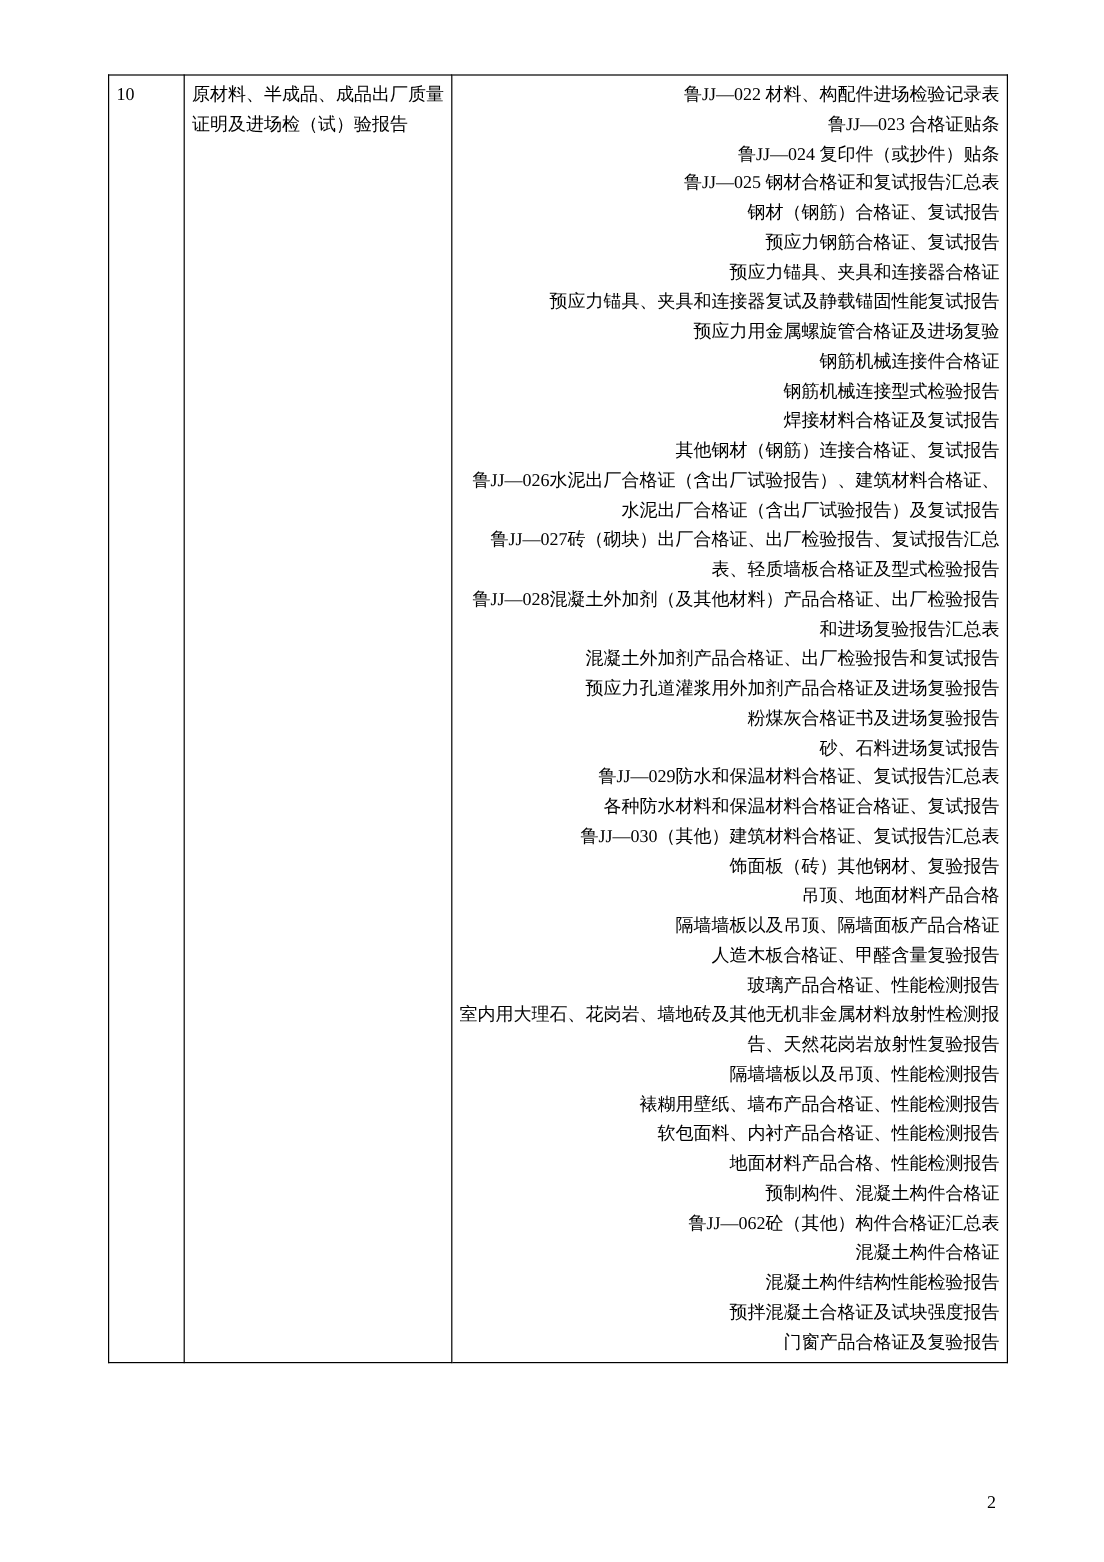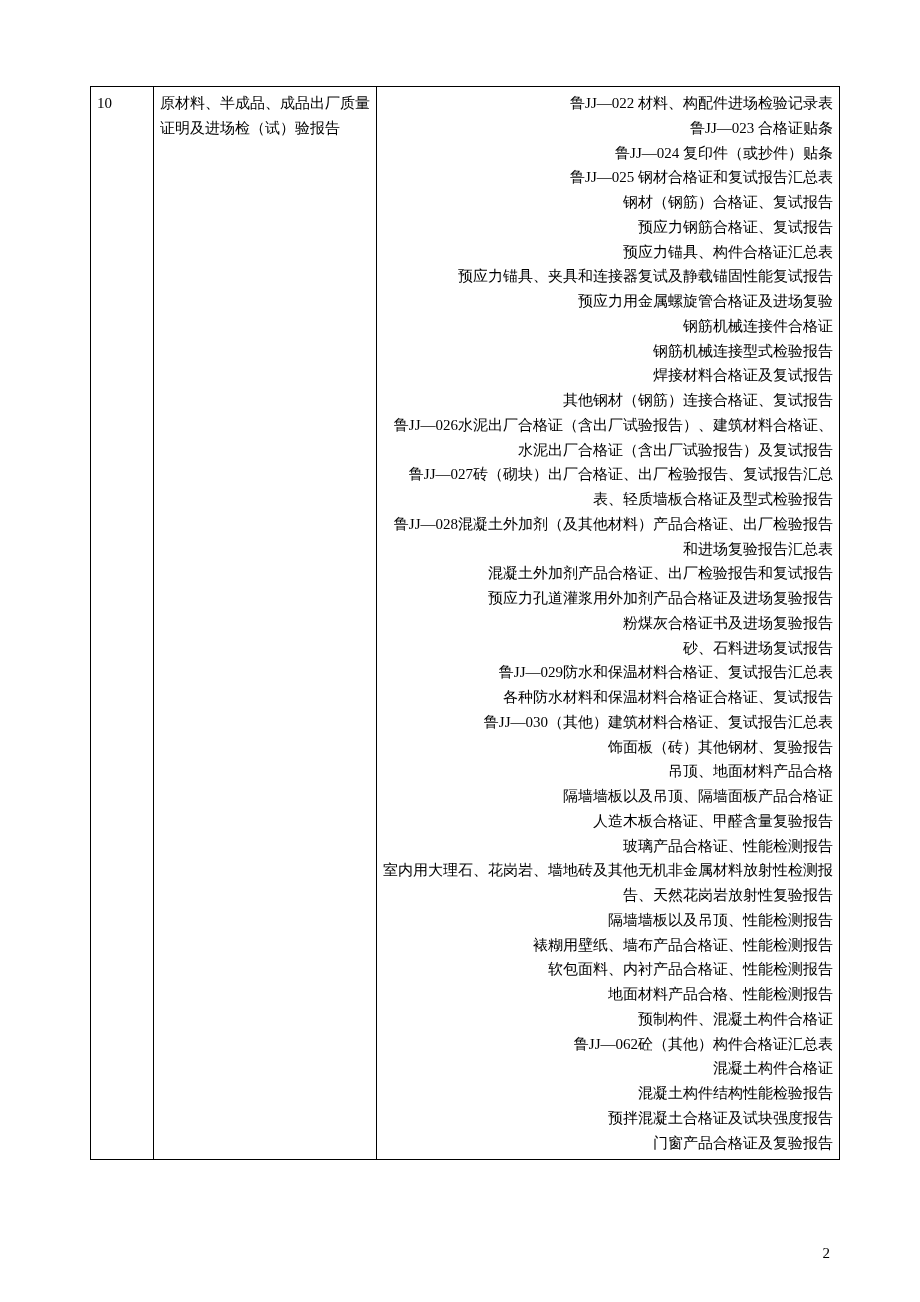--- a/index.html
+++ b/index.html
@@ -8,21 +8,21 @@
     background: #fff;
     font-family: "SimSun", "宋体", serif;
     font-size: 15px;
     color: #000;
     width: 920px;
     height: 1302px;
     position: relative;
     box-sizing: border-box;
   }
   .page {
-    padding: 86px 80px 80px 90px;
+    padding: 62px 80px 80px 90px;
     box-sizing: border-box;
     width: 100%;
     height: 100%;
     position: relative;
   }
   table {
     border-collapse: collapse;
     width: 100%;
     table-layout: fixed;
   }
@@ -69,21 +69,21 @@
         <span>原材料、半成品、成品出厂质量证明及进场检（试）验报告</span>
       </td>
       <td class="col-items">
         <div id="items-container">
               <span class="item-line">鲁JJ—022 材料、构配件进场检验记录表</span>
               <span class="item-line">鲁JJ—023 合格证贴条</span>
               <span class="item-line">鲁JJ—024 复印件（或抄件）贴条</span>
               <span class="item-line">鲁JJ—025 钢材合格证和复试报告汇总表</span>
               <span class="item-line">钢材（钢筋）合格证、复试报告</span>
               <span class="item-line">预应力钢筋合格证、复试报告</span>
-              <span class="item-line">预应力锚具、构件合格证汇总表</span>
+              <span class="item-line">预应力锚具、夹具和连接器合格证</span>
               <span class="item-line">预应力锚具、夹具和连接器复试及静载锚固性能复试报告</span>
               <span class="item-line">预应力用金属螺旋管合格证及进场复验</span>
               <span class="item-line">钢筋机械连接件合格证</span>
               <span class="item-line">钢筋机械连接型式检验报告</span>
               <span class="item-line">焊接材料合格证及复试报告</span>
               <span class="item-line">其他钢材（钢筋）连接合格证、复试报告</span>
               <span class="item-line">鲁JJ—026水泥出厂合格证（含出厂试验报告）、建筑材料合格证、</span>
               <span class="item-line">水泥出厂合格证（含出厂试验报告）及复试报告</span>
               <span class="item-line">鲁JJ—027砖（砌块）出厂合格证、出厂检验报告、复试报告汇总表、轻质墙板合格证及型式检验报告</span>
               <span class="item-line">鲁JJ—028混凝土外加剂（及其他材料）产品合格证、出厂检验报告和进场复验报告汇总表</span>

